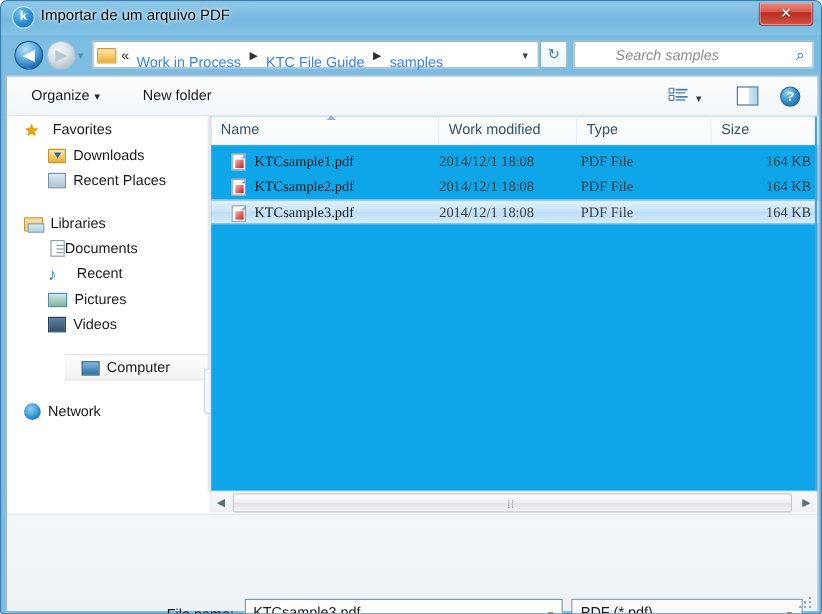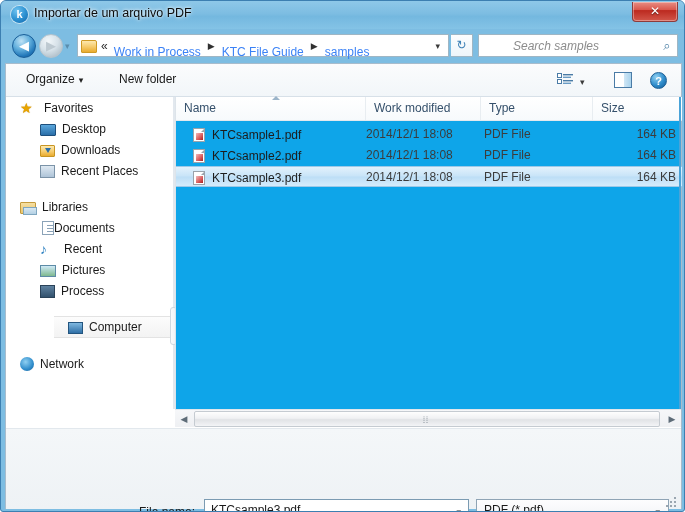--- a/index.html
+++ b/index.html
@@ -402,20 +402,21 @@
     border-left: 4px solid transparent;
     border-right: 4px solid transparent;
     border-bottom: 4px solid #9bb4c9;
   }
 
   .filerow {
     position: absolute;
     left: 0; width: 506px; height: 21px;
     font-size: 12px;
     color: #1c1c1c;
+    font-family: Liberation Serif, serif;
   }
   .filerow.selected {
     background: linear-gradient(to bottom, #e3f2fc 0%, #c8e4f8 48%, #bcdef6 52%, #d6ecfb 100%);
     border-top: 1px solid #9dc9e8;
     border-bottom: 1px solid #9dc9e8;
   }
   .cell-name {
     position: absolute; left: 0; top: 0;
     width: 190px; height: 21px;
     display: flex; align-items: center;
@@ -632,24 +633,20 @@
       <div id="help-icon">?</div>
     </div>
 
     <div id="navpane">
 
       <div class="nav-item header">
         <span class="nav-ico ico-star">★</span>
         <span class="nav-label">Favorites</span>
       </div>
       <div class="nav-item child">
-        <span class="nav-ico ico-desktop"></span>
-        <span class="nav-label">Desktop</span>
-      </div>
-      <div class="nav-item child">
         <span class="nav-ico ico-download"></span>
         <span class="nav-label">Downloads</span>
       </div>
       <div class="nav-item child">
         <span class="nav-ico ico-recent"></span>
         <span class="nav-label">Recent Places</span>
       </div>
 
       <div class="nav-spacer"></div>
 
@@ -664,21 +661,21 @@
       <div class="nav-item child">
         <span class="nav-ico ico-music">♪</span>
         <span class="nav-label">Recent</span>
       </div>
       <div class="nav-item child">
         <span class="nav-ico ico-pic"></span>
         <span class="nav-label">Pictures</span>
       </div>
       <div class="nav-item child">
         <span class="nav-ico ico-video"></span>
-        <span class="nav-label">Process</span>
+        <span class="nav-label">Videos</span>
       </div>
 
       <div class="nav-spacer"></div>
 
       <div class="nav-item header" id="nav-computer">
         <span class="nav-ico ico-computer"></span>
         <span class="nav-label">Computer</span>
       </div>
 
       <div class="nav-spacer"></div>

